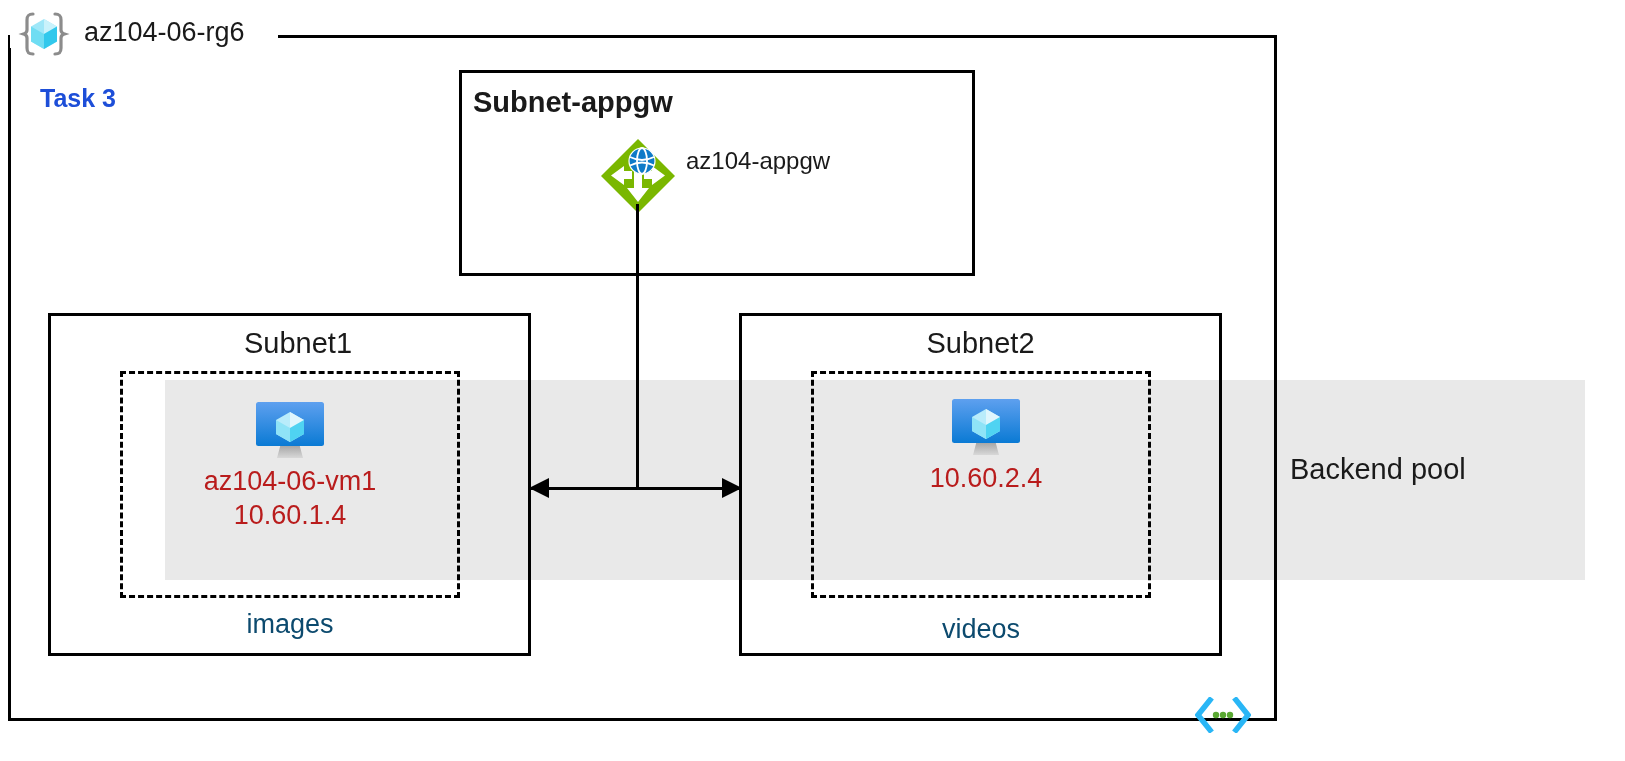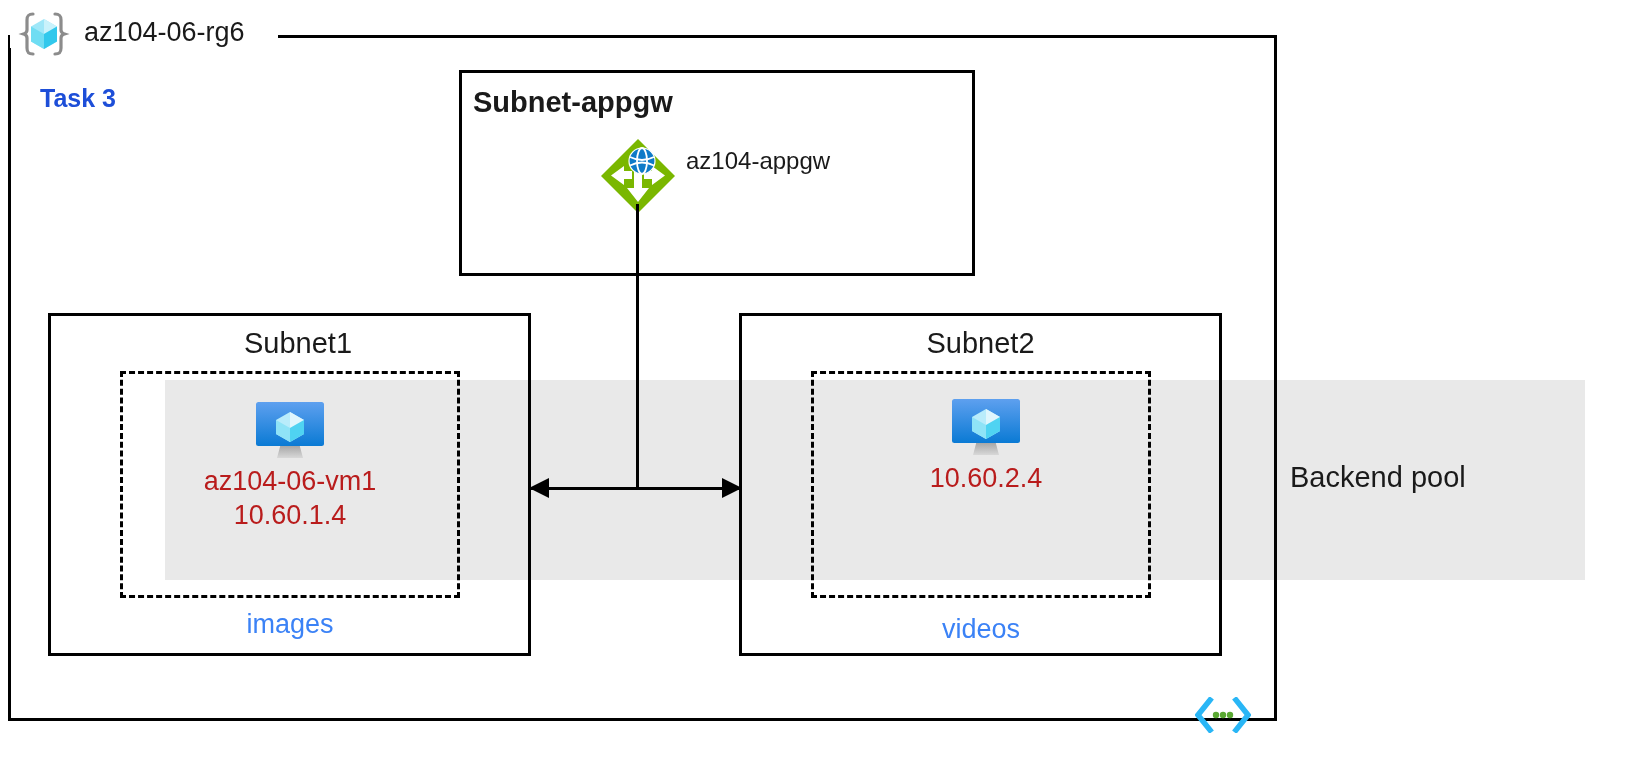--- a/index.html
+++ b/index.html
@@ -32,21 +32,20 @@
     background: #e9e9e9;
   }
   #backend-pool-label {
     left: 1290px;
     top: 452px;
     width: 290px;
     font-size: 29px;
     line-height: 34px;
     color: #1a1a1a;
     white-space: nowrap;
-    margin-top: 8px;
   }
 
   
   #rg-frame {
     left: 8px;
     top: 35px;
     width: 1269px;
     height: 686px;
     border: 3px solid #000000;
     box-sizing: border-box;
@@ -125,21 +124,21 @@
     border: 3px dashed #000000;
     box-sizing: border-box;
     background: transparent;
   }
   #tier1-box { left: 120px; top: 371px; width: 340px; height: 227px; }
   #tier2-box { left: 811px; top: 371px; width: 340px; height: 227px; }
 
   .tier-label {
     font-size: 27px;
     line-height: 33px;
-    color: #3b82f6;
+    color: #0c4a6e;
     text-align: center;
     white-space: nowrap;
   }
   #tier1-label { left: 120px; top: 608px; width: 340px; }
   #tier2-label { left: 811px; top: 613px; width: 340px; }
 
   
   .vm-node { width: 200px; text-align: center; }
   #vm1-node { left: 190px; top: 400px; }
   #vm2-node { left: 886px; top: 397px; }

